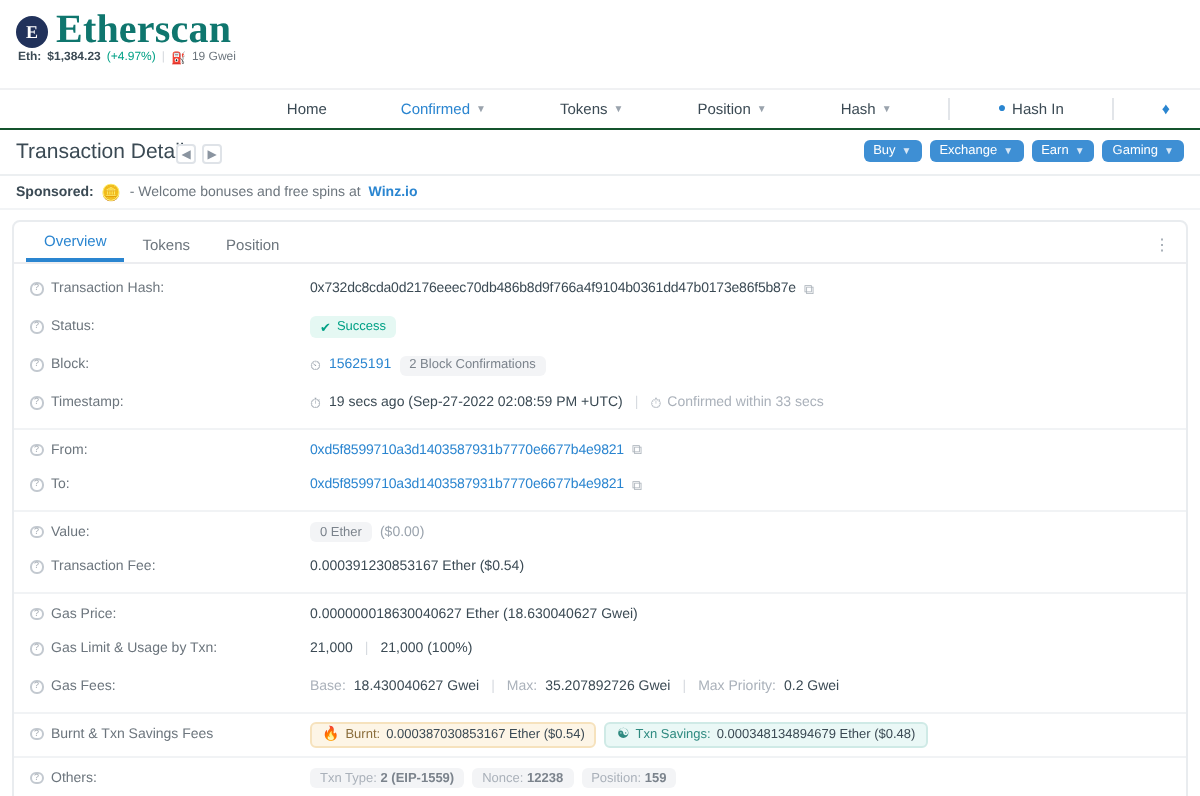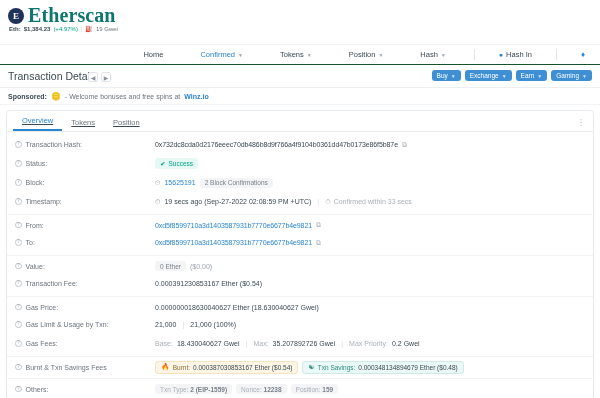--- a/index.html
+++ b/index.html
@@ -138,21 +138,20 @@
     background: #fff;
     border: 1px solid #e9ecef;
     border-radius: 4px;
     height: 316px;
     overflow: hidden;
   }
   .tabs {
     height: 21px; display: flex; align-items: flex-end;
     padding-left: 6px; position: relative;
     border-bottom: 1px solid #ecedf0;
-    text-decoration: underline;
   }
   .tab {
     font-size: 7.5px; color: #6c757d; padding: 0 9px 4px 9px;
     cursor: pointer; white-space: nowrap;
   }
   .tab.active { color: #2a85d0; border-bottom: 2px solid #2a85d0; }
   .kebab {
     position: absolute; right: 8px; bottom: 5px;
     font-size: 8px; color: #9aa3ad; letter-spacing: 0; cursor: pointer;
     line-height: 6px;

